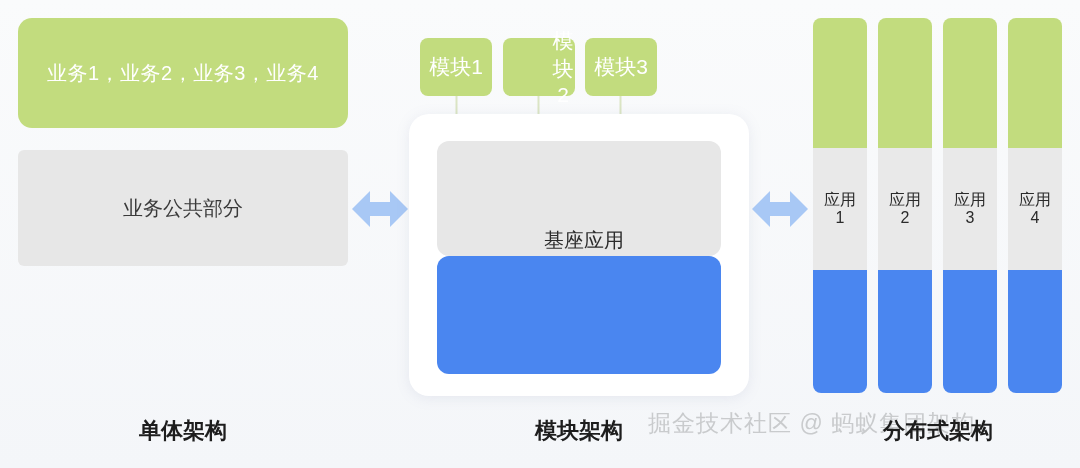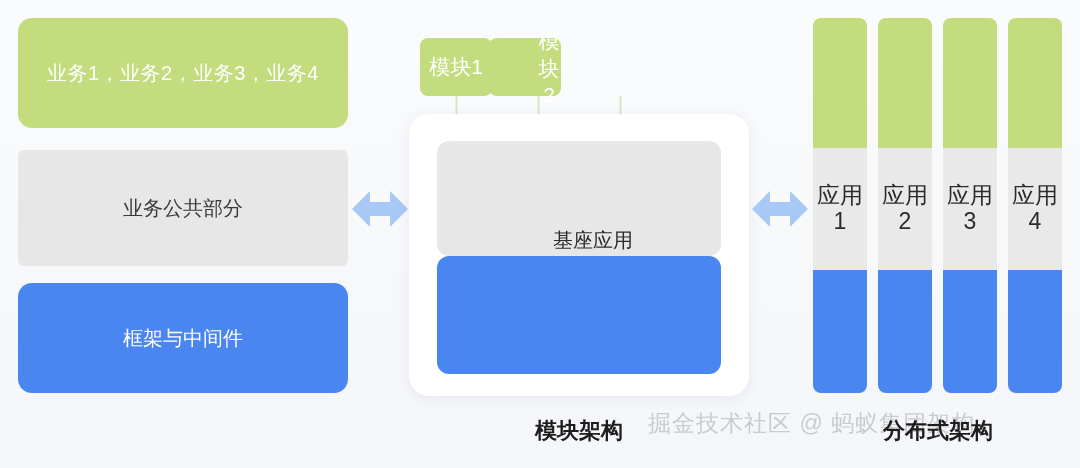--- a/index.html
+++ b/index.html
@@ -56,21 +56,21 @@
 
   
   .module-chip {
     top: 38px; width: 72px; height: 58px;
     background: #c2dc7e;
     border-radius: 8px;
     color: #ffffff;
     font-size: 21px;
   }
   #module-1 { left: 420px; }
-  #module-2 { left: 489px; padding-left: 48px; }
+  #module-2 { left: 503px; padding-left: 48px; }
   #module-3 { left: 585px; }
   #module-4 { left: 667px; }
 
   .module-arrow {
     position: absolute;
     top: 96px;
     width: 11px;
     height: 34px;
   }
   #module-arrow-1 { left: 451px; }
@@ -87,21 +87,21 @@
     left: 437px; top: 141px; width: 284px; height: 115px;
     background: #e7e7e7;
     border-radius: 12px;
   }
   #base-blue {
     left: 437px; top: 256px; width: 284px; height: 118px;
     background: #4a86f0;
     border-radius: 12px;
   }
   #base-label {
-    left: 437px; top: 225px; width: 284px; height: 30px;
+    left: 428px; top: 225px; width: 284px; height: 30px;
     color: #2b2b2b;
     font-size: 20px;
     font-weight: 500;
     padding-left: 28px;
   }
 
   
   .app-stack {
     position: absolute;
     top: 18px;
@@ -121,21 +121,21 @@
   }
   .app-gray {
     position: absolute;
     left: 0; top: 130px; width: 54px; height: 122px;
     background: #e9e9e9;
     display: flex;
     flex-direction: column;
     align-items: center;
     justify-content: center;
     color: #2b2b2b;
-    font-size: 23px;
+    font-size: 16px;
     line-height: 1.12;
     text-align: center;
   }
   .app-blue {
     position: absolute;
     left: 0; top: 252px; width: 54px; height: 123px;
     background: #4a86f0;
     border-radius: 0 0 8px 8px;
   }
   .app-gray span { display: block; }
@@ -182,30 +182,30 @@
 </style>
 </head>
 <body>
 
 <div id="stage">
 
   <div class="box" id="mono-business">业务1，业务2，业务3，业务4</div>
 
   <div class="box" id="mono-common">业务公共部分</div>
 
-  <div class="box" id="mono-framework">框架与中间件</div>
 
   <div class="double-arrow" id="double-arrow-left">
     <svg width="56" height="52" viewBox="0 0 56 52">
       <polygon points="0,26 18,8 18,19 38,19 38,8 56,26 38,44 38,33 18,33 18,44" fill="#a8c8f5"></polygon>
     </svg>
   </div>
 
   <div class="box module-chip" id="module-1">模块1</div>
   <div class="box module-chip" id="module-2">模块2</div>
+  <div class="box module-chip" id="module-3">模块3</div>
 
   <div class="module-arrow" id="module-arrow-1">
     <svg width="11" height="34" viewBox="0 0 11 34">
       <line x1="5.5" y1="0" x2="5.5" y2="24" stroke="#dbe5c4" stroke-width="2"></line>
       <polygon points="5.5,33 1,24 10,24" fill="#dbe5c4"></polygon>
     </svg>
   </div>
   <div class="module-arrow" id="module-arrow-2">
     <svg width="11" height="34" viewBox="0 0 11 34">
       <line x1="5.5" y1="0" x2="5.5" y2="24" stroke="#dbe5c4" stroke-width="2"></line>
@@ -261,16 +261,17 @@
     <div class="app-green"></div>
     <div class="app-gray">
       <span>应用</span>
       <span>4</span>
     </div>
     <div class="app-blue"></div>
   </div>
 
   <div id="watermark">掘金技术社区 @ 蚂蚁集团架构</div>
 
+  <div class="caption" id="caption-mono">单体架构</div>
   <div class="caption" id="caption-distributed">分布式架构</div>
   <div class="caption" id="caption-modular">模块架构</div>
 
 </div>
 
 </body></html>

